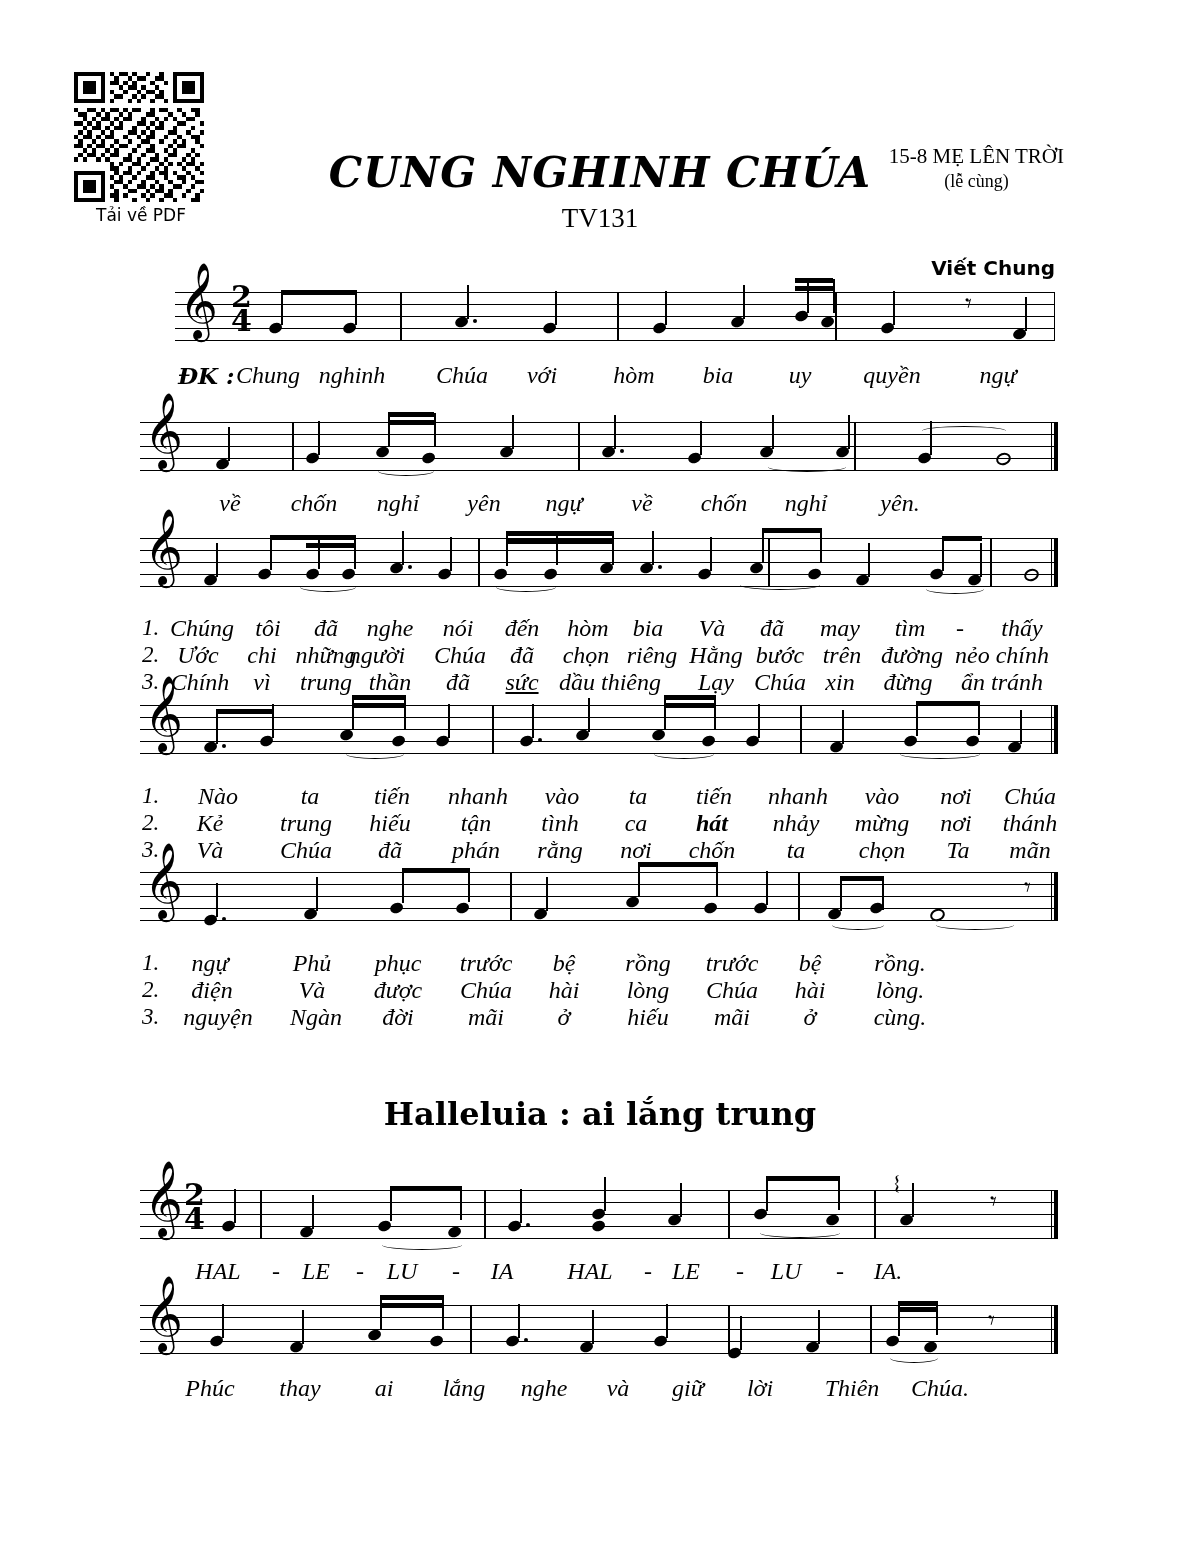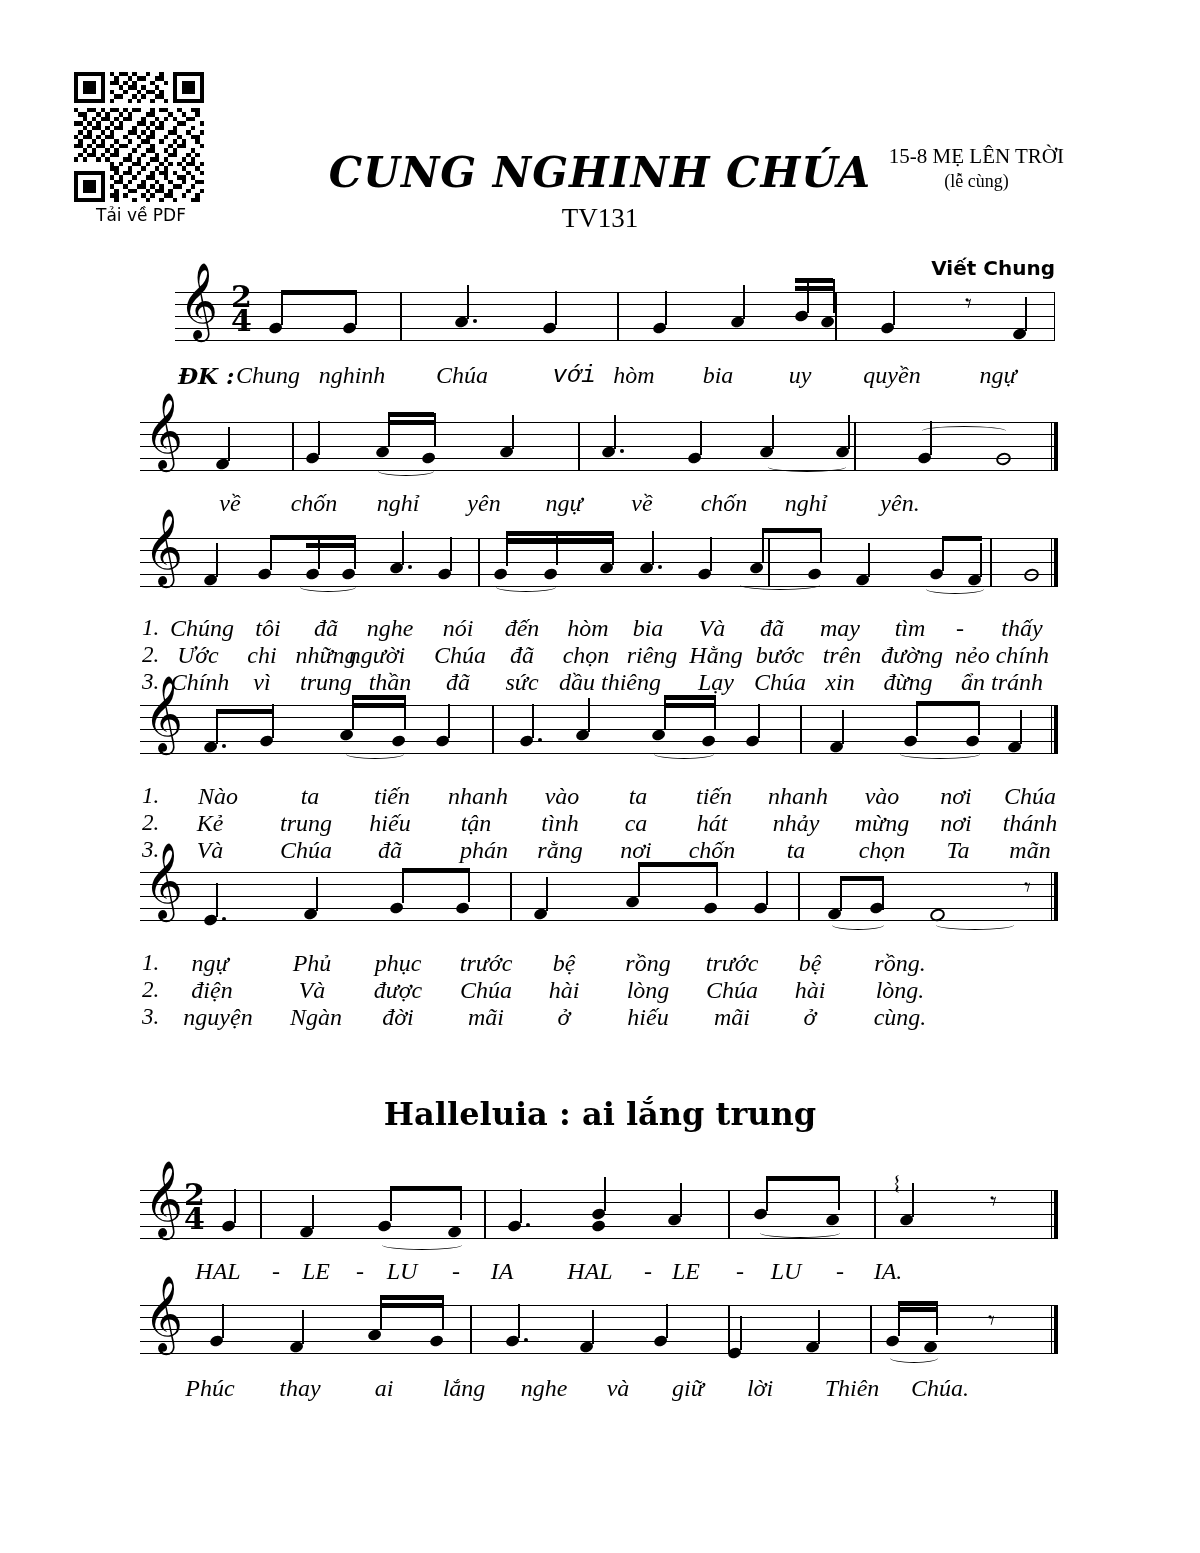--- a/index.html
+++ b/index.html
@@ -543,21 +543,21 @@
     <div class="rest" style="left:790px; top:-2px;">𝄾</div>
     <div class="notehead" style="left:838px; top:37px;"></div>
     <div class="stem" style="left:850px; top:5px;"></div>
   </div>
 </div>
 <div class="lyric-row" style="top:362px;">
   <span class="dk">ĐK :</span>
   <span class="syl" style="left:128px;">Chung</span>
   <span class="syl" style="left:212px;">nghinh</span>
   <span class="syl" style="left:322px;">Chúa</span>
-  <span class="syl" style="left:434px;font-family:Liberation Mono, monospace;">với</span>
+  <span class="syl" style="left:402px;">với</span>
   <span class="syl" style="left:494px;">hòm</span>
   <span class="syl" style="left:578px;">bia</span>
   <span class="syl" style="left:660px;">uy</span>
   <span class="syl" style="left:752px;">quyền</span>
   <span class="syl" style="left:858px;">ngự</span>
 </div>
 
 <div class="system" style="top:422px;">
   <div class="staff" style="left:140px; width:918px;">
     <div class="line"></div>
@@ -714,21 +714,21 @@
   <span class="syl" style="left:772px;">đường</span>
   <span class="syl" style="left:862px;">nẻo chính</span>
 </div>
 <div class="lyric-row" style="top:669px;">
   <span class="num">3.</span>
   <span class="syl" style="left:60px;">Chính</span>
   <span class="syl" style="left:122px;">vì</span>
   <span class="syl" style="left:186px;">trung</span>
   <span class="syl" style="left:250px;">thần</span>
   <span class="syl" style="left:318px;">đã</span>
-  <span class="syl" style="left:382px;">sức</span>
+  <span class="syl" style="left:382px;text-decoration:underline;">sức</span>
   <span class="syl" style="left:470px;">dầu thiêng</span>
   <span class="syl" style="left:576px;">Lạy</span>
   <span class="syl" style="left:640px;">Chúa</span>
   <span class="syl" style="left:700px;">xin</span>
   <span class="syl" style="left:768px;">đừng</span>
   <span class="syl" style="left:862px;">ẩn tránh</span>
 </div>
 
 <div class="system" style="top:705px;">
   <div class="staff" style="left:140px; width:918px;">
@@ -805,32 +805,32 @@
   <span class="syl" style="left:890px;">Chúa</span>
 </div>
 <div class="lyric-row" style="top:810px;">
   <span class="num">2.</span>
   <span class="syl" style="left:70px;">Kẻ</span>
   <span class="syl" style="left:166px;">trung</span>
   <span class="syl" style="left:250px;">hiếu</span>
   <span class="syl" style="left:336px;">tận</span>
   <span class="syl" style="left:420px;">tình</span>
   <span class="syl" style="left:496px;">ca</span>
-  <span class="syl" style="left:572px;">hát</span>
+  <span class="syl" style="left:572px;font-weight:bold;">hát</span>
   <span class="syl" style="left:656px;">nhảy</span>
   <span class="syl" style="left:742px;">mừng</span>
   <span class="syl" style="left:816px;">nơi</span>
   <span class="syl" style="left:890px;">thánh</span>
 </div>
 <div class="lyric-row" style="top:837px;">
   <span class="num">3.</span>
   <span class="syl" style="left:70px;">Và</span>
   <span class="syl" style="left:166px;">Chúa</span>
   <span class="syl" style="left:250px;">đã</span>
-  <span class="syl" style="left:344px;">phán</span>
+  <span class="syl" style="left:336px;">phán</span>
   <span class="syl" style="left:420px;">rằng</span>
   <span class="syl" style="left:496px;">nơi</span>
   <span class="syl" style="left:572px;">chốn</span>
   <span class="syl" style="left:656px;">ta</span>
   <span class="syl" style="left:742px;">chọn</span>
   <span class="syl" style="left:818px;">Ta</span>
   <span class="syl" style="left:890px;">mãn</span>
 </div>
 
 <div class="system" style="top:872px;">

